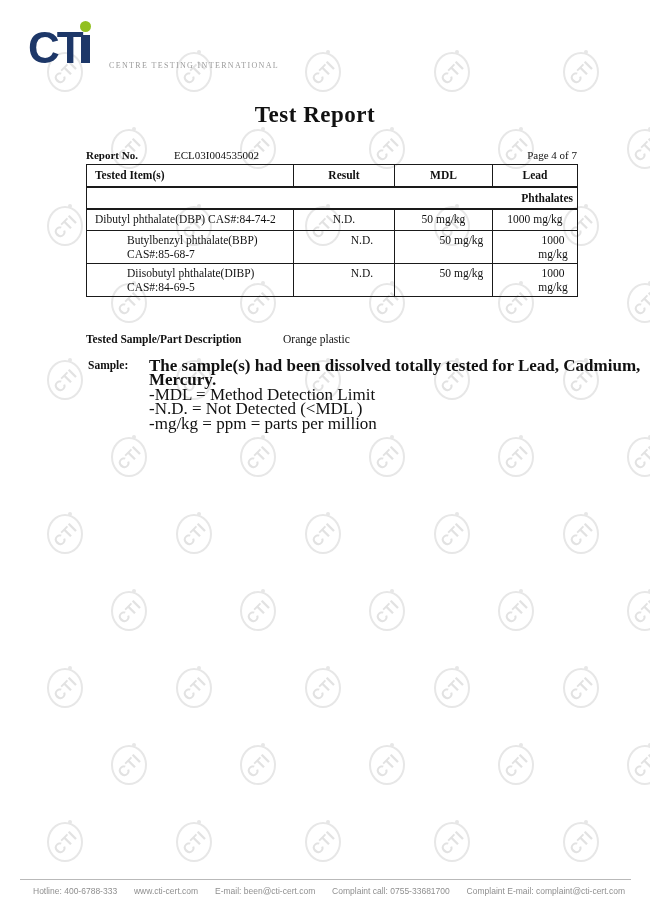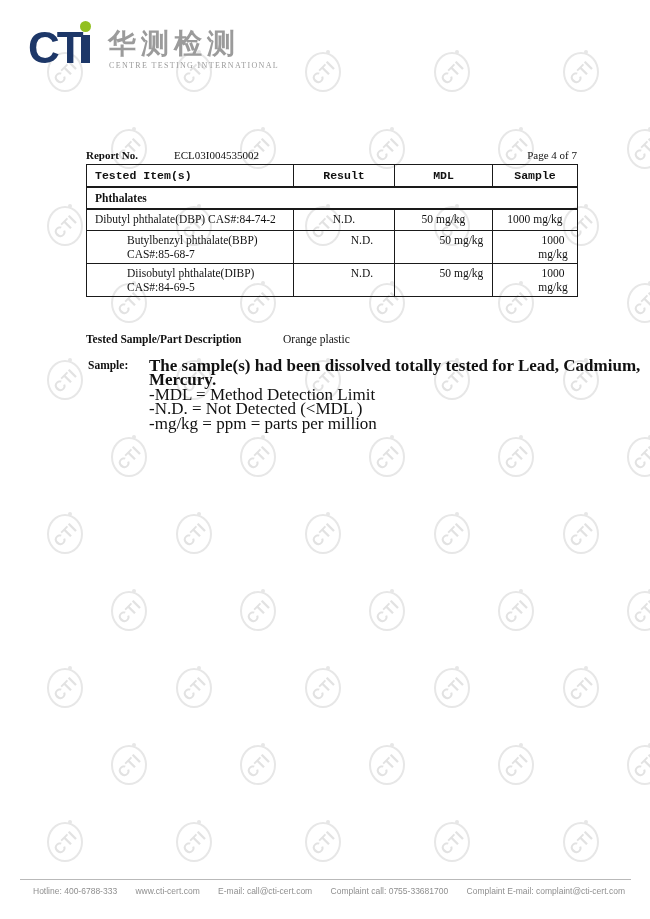--- a/index.html
+++ b/index.html
@@ -68,25 +68,25 @@
     border-collapse:collapse;table-layout:fixed;
     font-size:11.5px;line-height:13.5px;
   }
   .result-table td,.result-table th{
     border:1px solid #1a1a1a;
     padding:3px 4px 2px 4px;
     vertical-align:top;
     font-weight:400;text-align:center;
     background:transparent;
   }
-  .result-table th{font-weight:700;height:16px;vertical-align:middle;border-bottom-width:2px;font-family:Liberation Mono, monospace;}
+  .result-table th{font-weight:700;height:16px;vertical-align:middle;border-bottom-width:2px;}
   .result-table th.c-item{text-align:left;padding-left:8px;}
   .result-table td.c-item{text-align:left;padding-left:8px;}
   .result-table tr.section-row td{
-    font-weight:700;text-align:left;padding-left:8px;height:15px;
+    font-weight:700;text-align:right;padding-left:8px;height:15px;
     border-bottom-width:2px;vertical-align:middle;border-radius:8px;
   }
   .result-table tr.multi td{height:27px;padding-left:40px;}
   .result-table tr.single td{height:15px;}
   
   .sample-line{position:absolute;left:86px;top:333px;font-size:11.5px;}
   .sample-line .lbl{font-weight:700;}
   .sample-line .val{position:absolute;left:197px;top:0;font-weight:400;white-space:nowrap;}
   
   .remark-lbl{position:absolute;left:88px;top:359px;font-size:11.5px;font-weight:700;}
@@ -269,43 +269,43 @@
     </div>
     <div class="wm" style="left: 580px; top: 840px;">
       <span>CTI</span>
     </div>
   </div>
 
 <div id="content">
 
   <div class="logo-abbr"><span>CT</span><span class="i-stem"></span></div>
   <div class="logo-dot"></div>
-  <div class="logo-cn">华测检测</div>
   <div class="logo-tagline">CENTRE TESTING INTERNATIONAL</div>
 
+  <div class="doc-title">Test Report</div>
 
   <div class="report-line">
     <span class="lbl">Report No.</span>
     <span class="num">ECL03I004535002</span>
     <span class="page">Page 4 of 7</span>
   </div>
 
   <table class="result-table">
     <colgroup>
       <col style="width:207px">
         <col style="width:101px">
         <col style="width:98px">
         <col style="width:85px">
     </colgroup>
     <thead>
       <tr>
         <th class="c-item">Tested Item(s)</th>
         <th>Result</th>
         <th>MDL</th>
-        <th>Sample</th>
+        <th>Lead</th>
       </tr>
     </thead>
     <tbody id="table-body">
       <tr class="section-row">
         <td colspan="4">Phthalates</td>
       </tr>
     <tr class="single">
           <td class="c-item">
             <div>Dibutyl phthalate(DBP) CAS#:84-74-2</div>
           </td>
@@ -346,18 +346,18 @@
         <div>-MDL = Method Detection Limit</div>
         <div>-N.D. = Not Detected (&lt;MDL )</div>
         <div>-mg/kg = ppm = parts per million</div>
       </div>
   </div>
 
   <div class="footer-rule"></div>
   <div class="footer-items" id="footer-items">
       <span>Hotline: 400-6788-333</span>
       <span>www.cti-cert.com</span>
-      <span>E-mail: call@cti-cert.com</span>
+      <span>E-mail: been@cti-cert.com</span>
       <span>Complaint call: 0755-33681700</span>
       <span>Complaint E-mail: complaint@cti-cert.com</span>
     </div>
 
 </div>
 
 </body></html>

